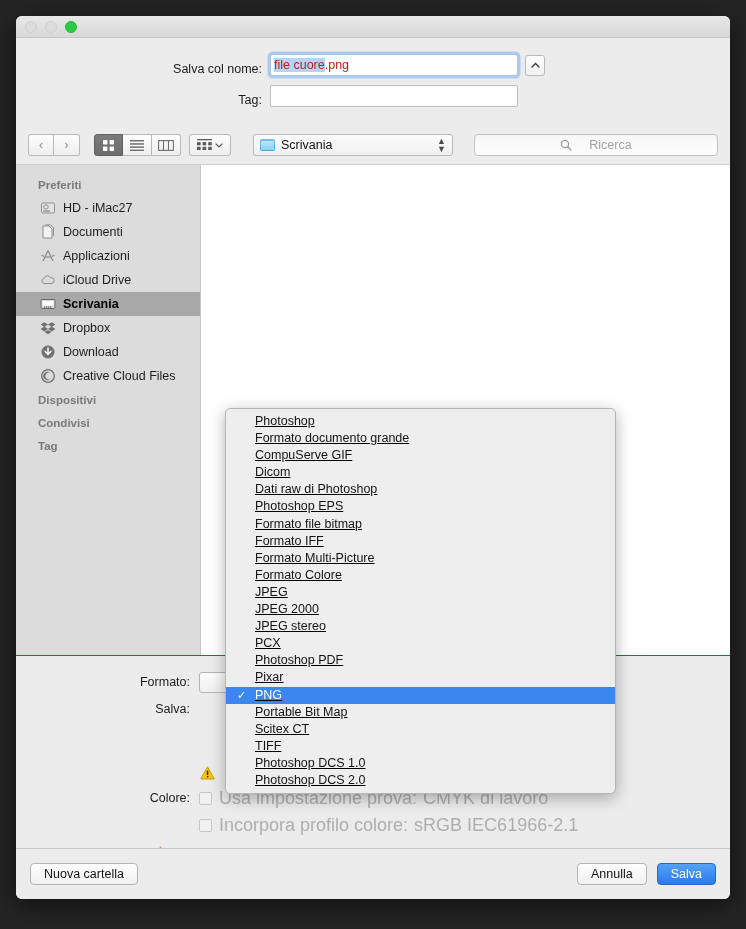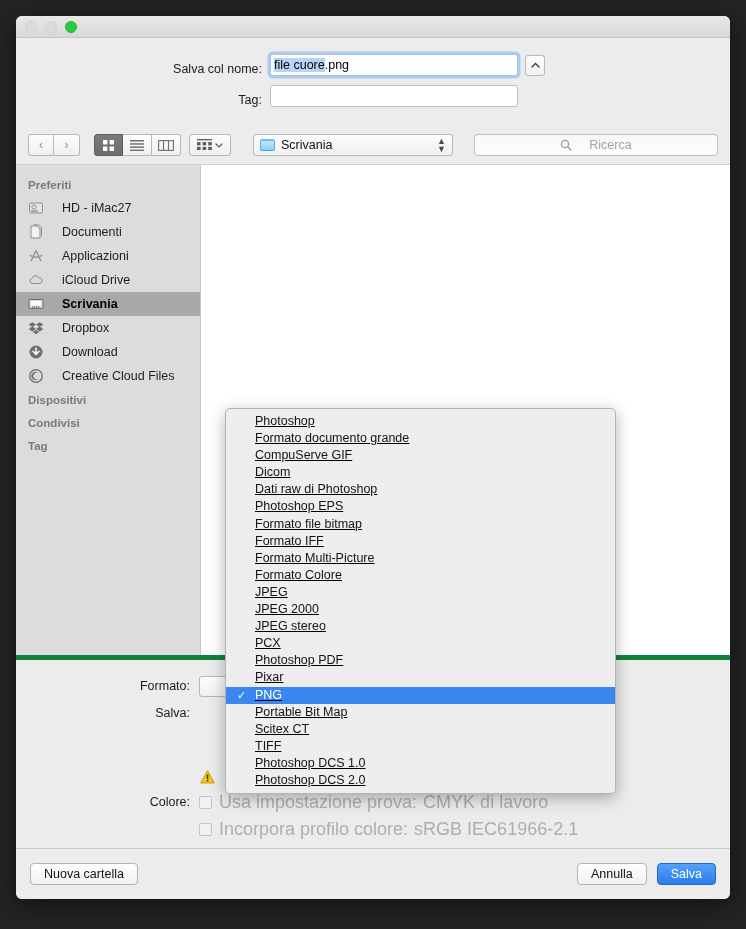--- a/index.html
+++ b/index.html
@@ -44,21 +44,21 @@
     font-size: 12.5px; color: #1b1b1b;
   }
   .namefield {
     width: 248px; height: 22px;
     background: #fff;
     border: 1px solid #a9c4e8;
     border-radius: 3px;
     box-shadow: 0 0 0 2.5px rgba(110,170,240,0.5);
     display: flex; align-items: center;
     padding: 0 3px;
-    font-size: 12.5px; color: #000000;
+    font-size: 12.5px; color: #b91c1c;
     overflow: hidden;
   }
   .sel { background: #b8d4f5; }
   .tagfield {
     width: 248px; height: 22px;
     background: #fff;
     border: 1px solid #bfbfbf;
     border-radius: 2px;
   }
   .chevbtn {
@@ -133,34 +133,34 @@
 
   
   .browser { display: flex; height: 491px; border-top: 1px solid #cfcfcf; }
   .sidebar {
     width: 185px; background: #dcdcdc;
     border-right: 1px solid #c6c6c6;
     padding-top: 8px; font-size: 12.5px;
   }
   .sec-head {
     color: #79797c; font-size: 11.5px; font-weight: bold;
-    padding: 6px 0 5px 12px;
+    padding: 6px 0 5px 22px;
   }
   .sb-item {
     height: 24px; display: flex; align-items: center;
-    gap: 18px; padding-left: 12px; color: #1d1d1d;
+    gap: 7px; padding-left: 24px; color: #1d1d1d;
   }
   .sb-item.active { background: #a8a8a8; color:#000; font-weight: bold; }
   .sb-ico { width: 16px; height: 16px; flex: none; display:block; }
   .filelist { flex: 1; background: #fff; }
 
   
   .options {
     height: 203px; background: #ececec;
-    border-top: 5px solid #15803d;
+    border-top: 1px solid #15803d;
     position: relative;
     padding-top: 14px;
   }
   .orow { display: flex; align-items: center; height: 24px; margin-bottom: 3px; }
   .olabel { width: 183px; text-align: right; padding-right: 9px; font-size: 12.5px; color: #1b1b1b; }
   .popup {
     width: 330px; height: 21px;
     background: linear-gradient(to bottom,#fdfdfd,#f0f0f0);
     border: 1px solid #b6b6b6; border-radius: 3px;
     position: relative;

